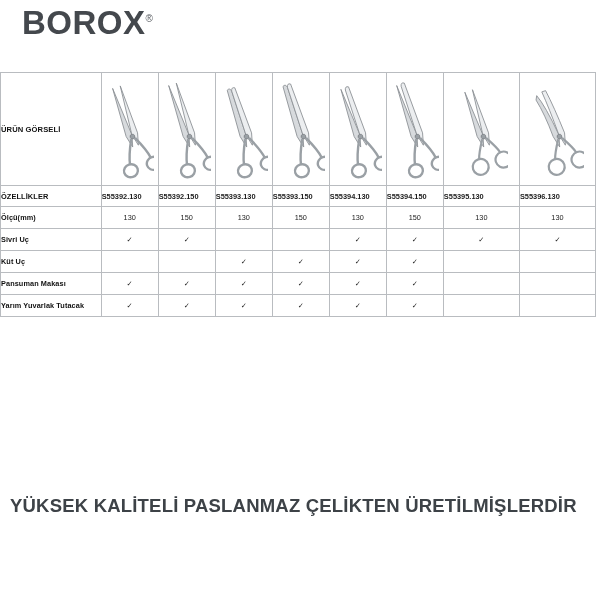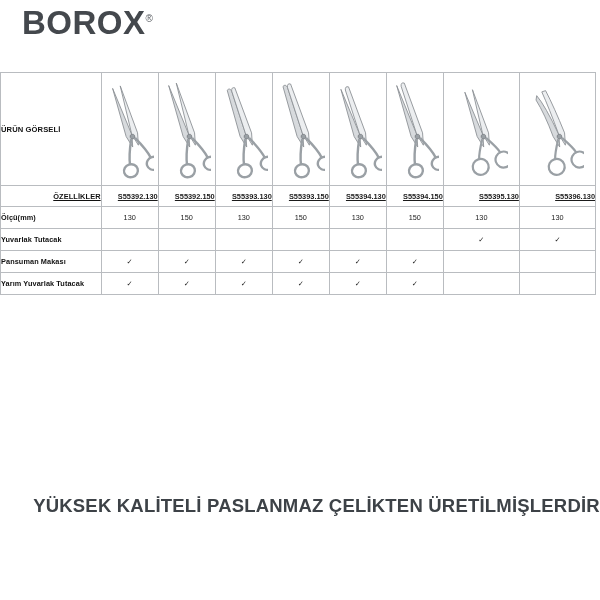--- a/index.html
+++ b/index.html
@@ -69,24 +69,23 @@
     font-weight: bold;
     font-size: 7.6px;
     letter-spacing: 0.1px;
     color: #111;
   }
   .row-img .label-cell {
     vertical-align: middle;
   }
   .head-row td {
     height: 20px;
-    text-align: right;
+    text-align: left;
     font-weight: bold;
     font-size: 7.4px;
-    text-decoration: underline;
   }
   .data-row td {
     height: 21px;
     text-align: center;
     font-size: 7.3px;
   }
   .data-row td.label-cell {
     text-align: left;
     font-weight: bold;
   }
@@ -99,29 +98,28 @@
     text-align: center;
     padding: 2px 0;
   }
   .img-cell svg {
     display: block;
     margin: 0 auto;
   }
   
   .footer-text {
     position: absolute;
-    left: 1px;
+    left: 10px;
     right: 0;
     top: 495px;
-    text-align: center;
+    text-align: left;
     font-size: 18.5px;
     font-weight: bold;
     color: #3d4247;
     letter-spacing: 0.2px;
-    padding-left: 32px;
   }
 </style>
 </head>
 <body>
 
 <div class="page">
 
   <div class="brand">
     <span>BOROX</span><span class="reg">®</span>
   </div>
@@ -277,35 +275,46 @@
           <td>130</td>
           <td>150</td>
           <td>130</td>
           <td>150</td>
           <td>130</td>
           <td>150</td>
           <td>130</td>
           <td>130</td>
         </tr>
 
-
-
-
-
-        <tr class="data-row">
-          <td class="label-cell">Yuvarlak Tutacak</td>
-          <td class="check"></td>
-          <td class="check"></td>
-          <td class="check"></td>
-          <td class="check"></td>
-          <td class="check"></td>
-          <td class="check"></td>
-          <td class="check">✓</td>
-          <td class="check">✓</td>
-        </tr>
+        <tr class="data-row">
+          <td class="label-cell">Sivri Uç</td>
+          <td class="check">✓</td>
+          <td class="check">✓</td>
+          <td class="check"></td>
+          <td class="check"></td>
+          <td class="check">✓</td>
+          <td class="check">✓</td>
+          <td class="check">✓</td>
+          <td class="check">✓</td>
+        </tr>
+
+        <tr class="data-row">
+          <td class="label-cell">Küt Uç</td>
+          <td class="check"></td>
+          <td class="check"></td>
+          <td class="check">✓</td>
+          <td class="check">✓</td>
+          <td class="check">✓</td>
+          <td class="check">✓</td>
+          <td class="check"></td>
+          <td class="check"></td>
+        </tr>
+
+
+
 
         <tr class="data-row">
           <td class="label-cell">Pansuman Makası</td>
           <td class="check">✓</td>
           <td class="check">✓</td>
           <td class="check">✓</td>
           <td class="check">✓</td>
           <td class="check">✓</td>
           <td class="check">✓</td>
           <td class="check"></td>

